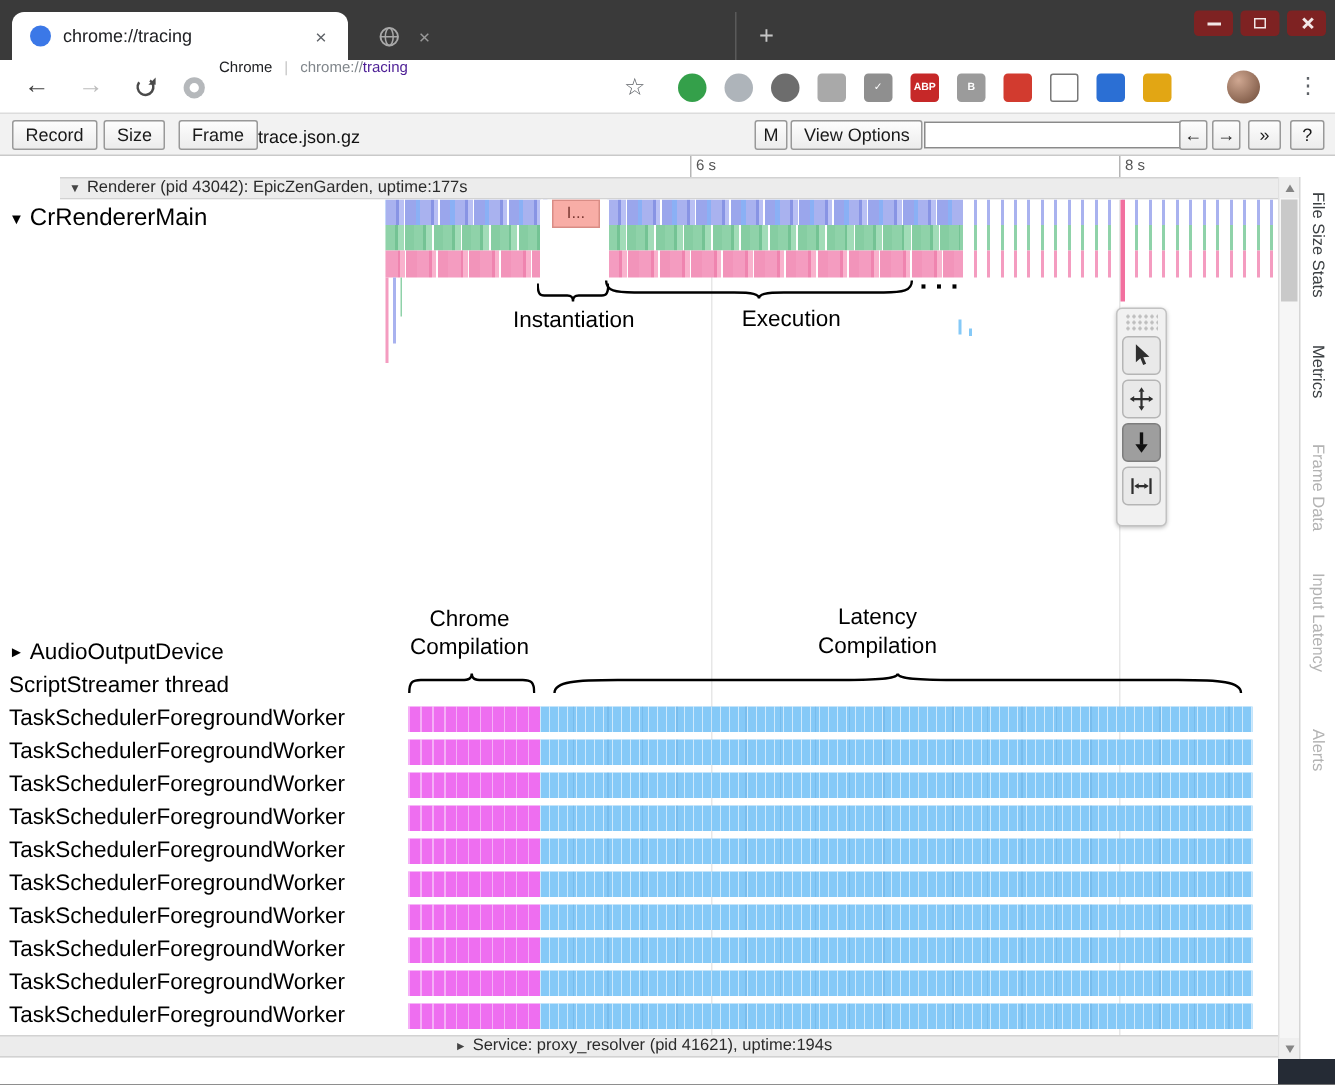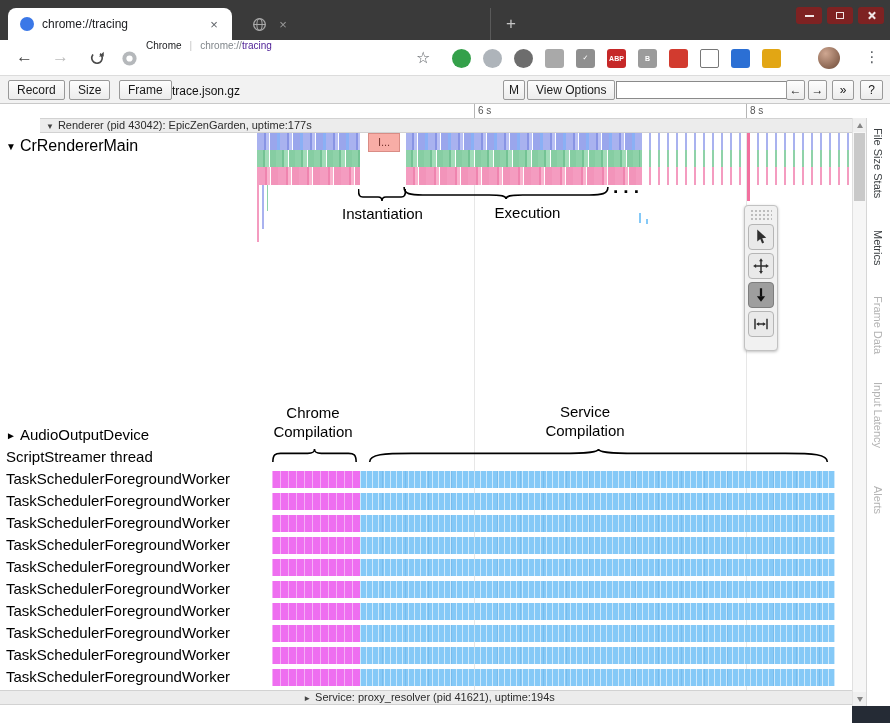--- a/index.html
+++ b/index.html
@@ -65,21 +65,21 @@
                 font-size:12px;padding:0 3px;background:#fff;box-sizing:content-box;}
   #btn-prev{left:786px;width:19px;padding:0;text-align:center;}
   #btn-next{left:808px;width:19px;padding:0;text-align:center;}
   #btn-more{left:832px;width:22px;padding:0;text-align:center;}
   #btn-help{left:860px;width:23px;padding:0;text-align:center;}
 
   
   .ruler{position:absolute;left:0;top:104px;width:852px;height:14px;background:#fff;}
   .ruler-tick{position:absolute;top:0;height:14px;border-left:1px solid #b5b5b5;}
   .ruler-tick span{position:absolute;left:3px;top:1px;font-size:10px;color:#555;white-space:nowrap;}
-  #tick-6{left:474px;}
+  #tick-6{left:460px;}
   #tick-8{left:746px;}
 
   
   .proc-header{position:absolute;left:0;width:852px;height:15px;background:var(--header-bar-bg,#ececec);
                border-top:1px solid #d2d2d2;border-bottom:1px solid #d2d2d2;font-size:11px;color:#2b2b2b;
                line-height:13px;box-sizing:border-box;white-space:nowrap;}
   #renderer-header{top:118px;margin-left:40px;}
   #service-header{top:690px;text-align:center;}
   .proc-arrow{display:inline-block;font-size:8px;margin:0 4px 0 6px;color:#444;}
 
@@ -314,21 +314,21 @@
     </div>
 
     <div class="anno" id="anno-inst">Instantiation</div>
     <div class="anno" id="anno-exec">Execution</div>
     <div class="anno" id="anno-ellipsis">···</div>
     <div class="anno" id="anno-liftoff">
       <div>Chrome</div>
         <div>Compilation</div>
     </div>
     <div class="anno" id="anno-turbofan">
-      <div>Service</div>
+      <div>Latency</div>
         <div>Compilation</div>
     </div>
 
     <div class="palette">
       <div class="palette-grip"></div>
       <div class="palette-btn">
         <svg width="18" height="18" viewBox="0 0 24 24">
             <path d="M7,2 v16 l4,-3.5 2.5,6 2.6,-1.1 -2.5,-5.9 5.4,-0.5 z" fill="#2f2f2f"></path>
           </svg>
       </div>

